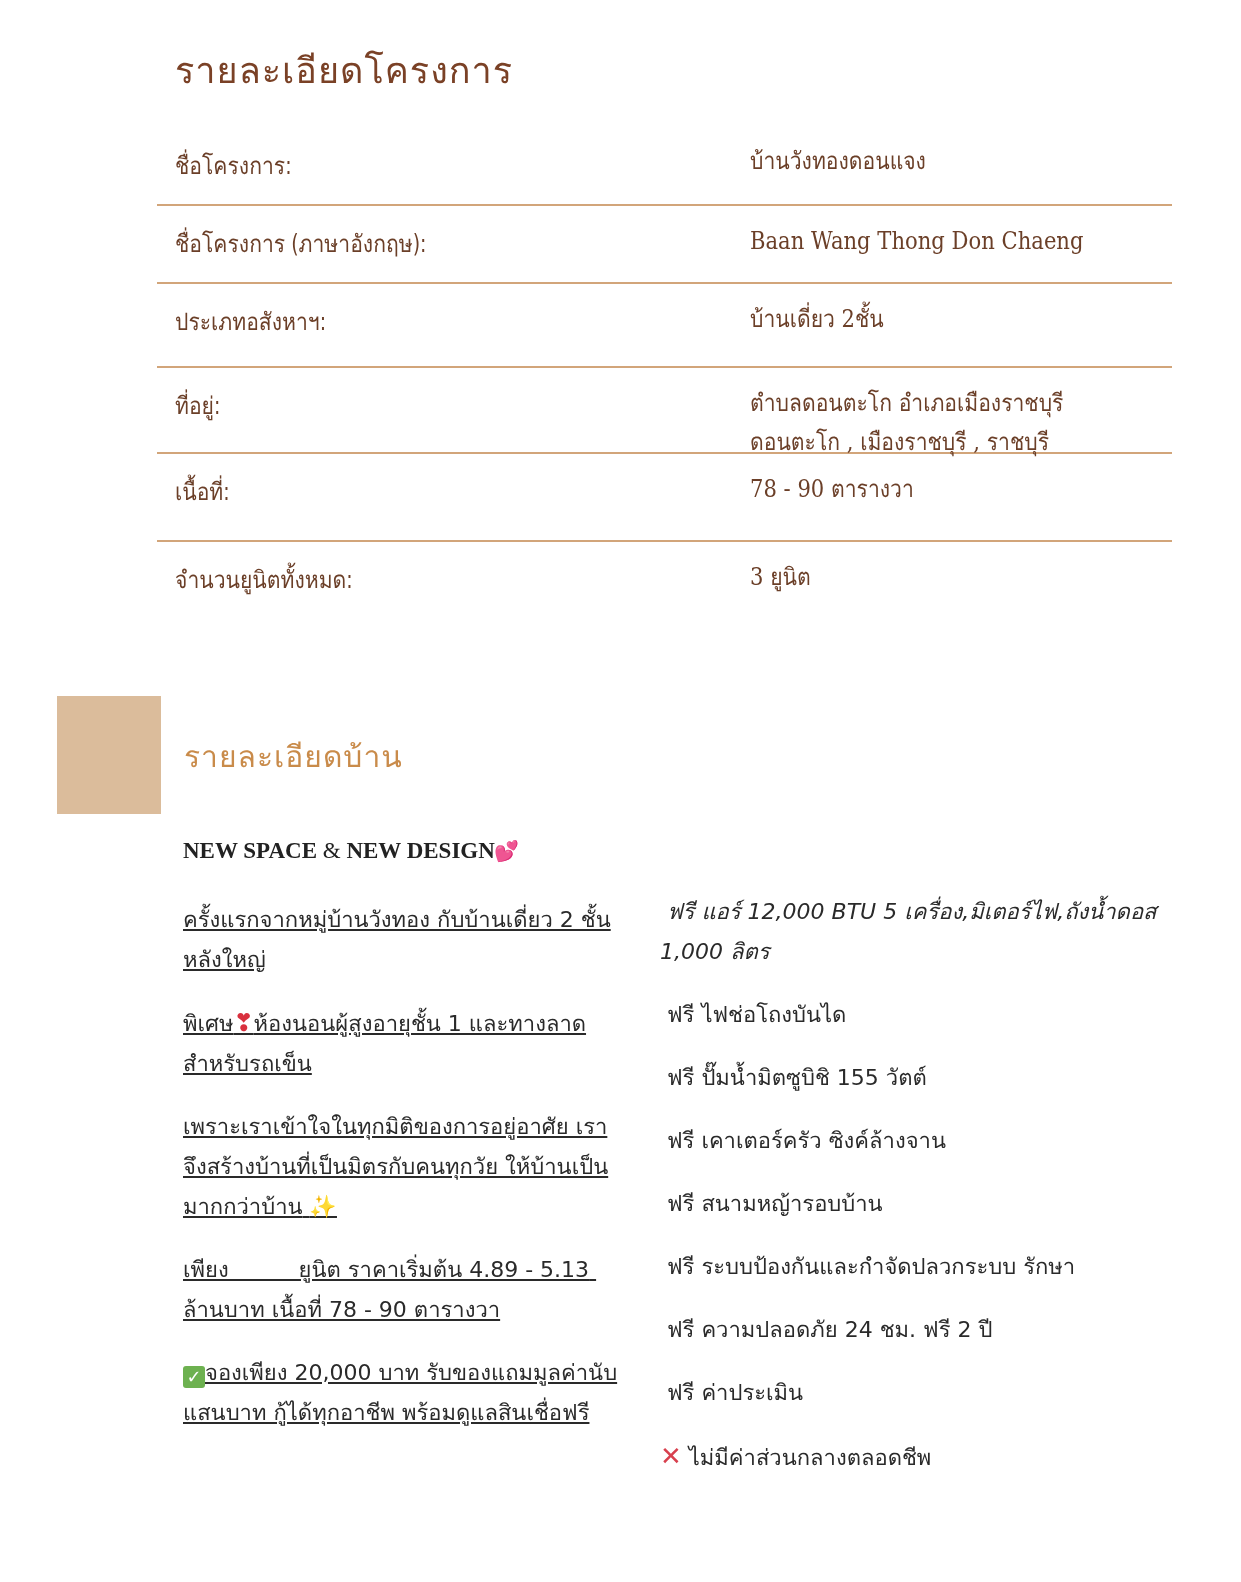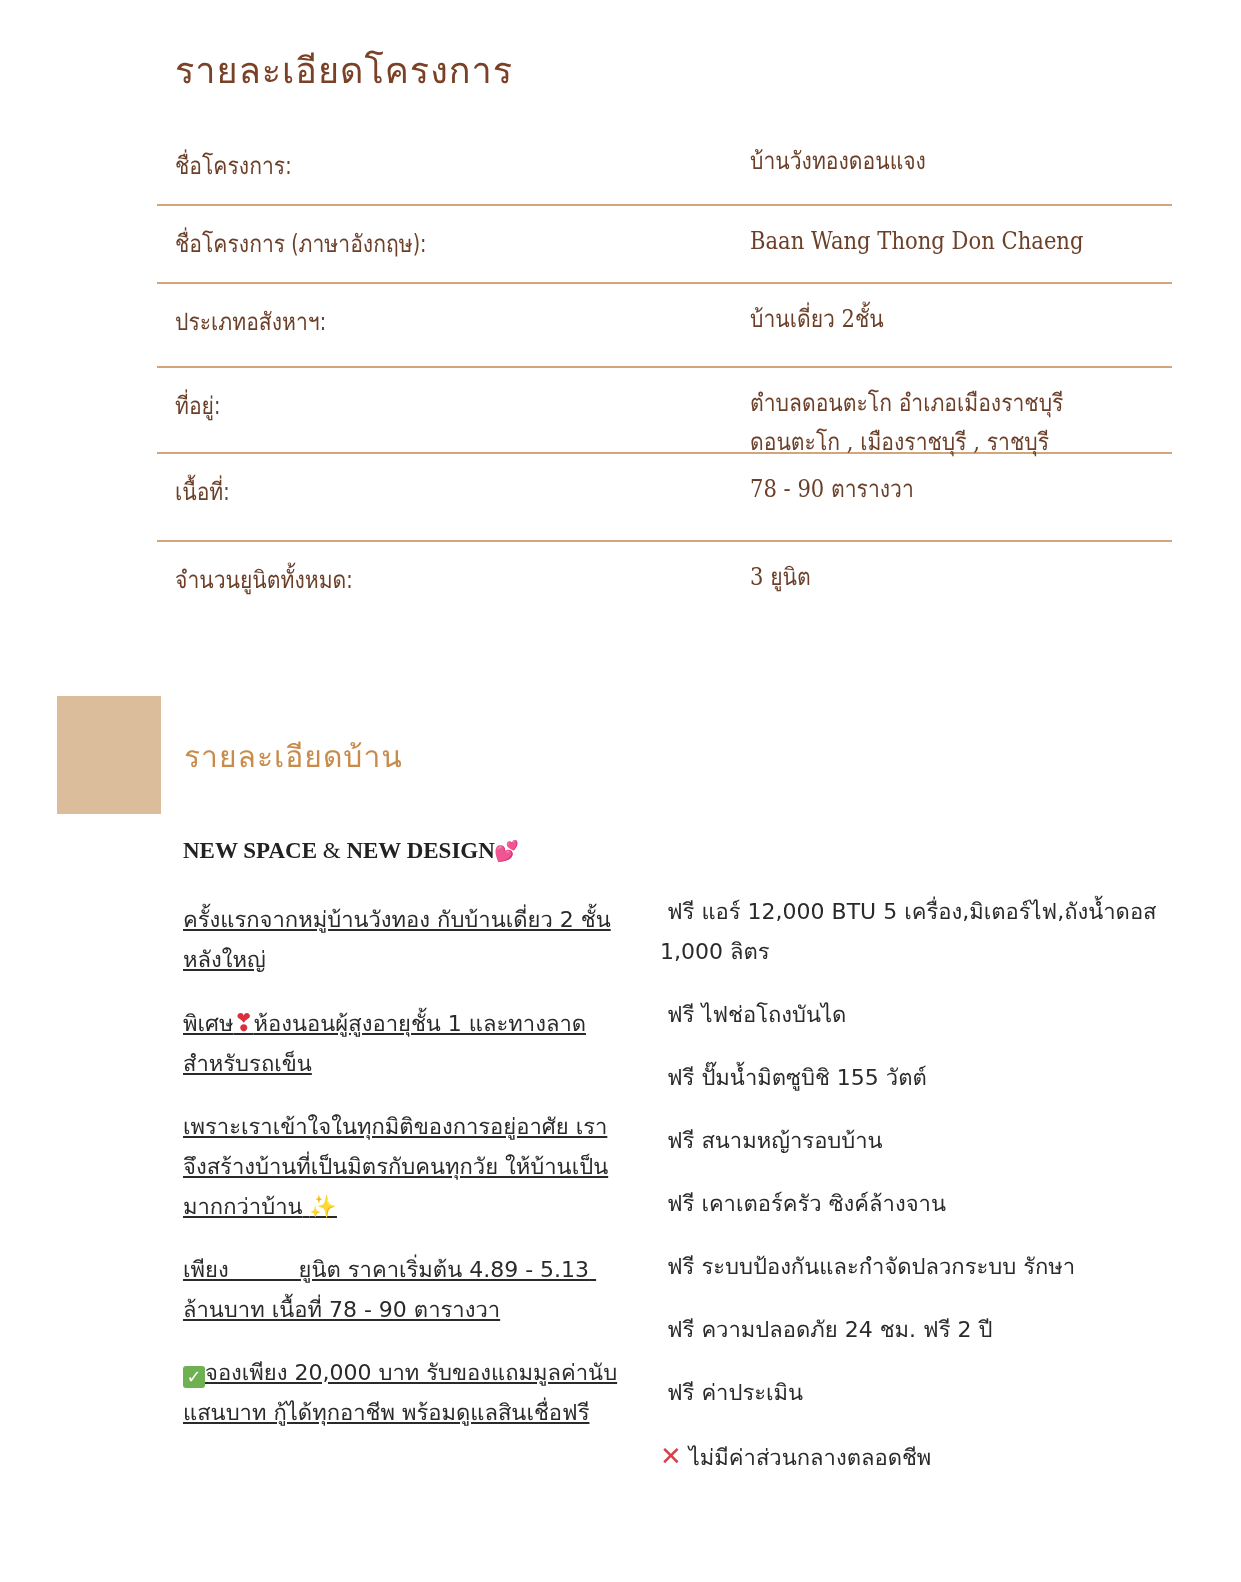--- a/index.html
+++ b/index.html
@@ -18,21 +18,21 @@
   .title2 { position:absolute; left:184px; top:725px; font-size:30px; color:#c98b4a; margin:0; font-weight:normal;
             letter-spacing:1px; line-height:64px; }
   .tagline { position:absolute; left:183px; top:838px; font-size:23px; color:#222; font-family:"Liberation Serif", serif; }
   .tagline b { font-weight:bold; }
   .heart-pair { color:#d9303e; font-size:20px; }
   .col-left { position:absolute; left:183px; top:900px; width:445px; }
   .col-right { position:absolute; left:660px; top:892px; width:500px; }
   .para { font-size:22px; line-height:40px; color:#2a2a2a; margin:0 0 23px 0;
           font-family:"DejaVu Sans", sans-serif;text-decoration:underline; }
   .ritem { font-size:22px; line-height:40px; color:#2a2a2a; margin:0 0 23px 0; padding-left:7px; }
-  .ritem.first { padding-left:0; text-indent:7px; }
+  .ritem.first { padding-left:0; text-indent:7px;font-style:italic; }
   .ritem.x { padding-left:0; }
   .check { display:inline-block; width:22px; height:22px; background:#6db150; border-radius:3px; color:#fff;
            font-size:18px; line-height:22px; text-align:center; vertical-align:-3px; font-weight:bold; }
   .xmark { color:#d8404e; font-size:26px; font-weight:bold; }
   .heart-ex { color:#d9303e; font-size:24px; font-weight:bold; }
   .sparkle { color:#f5b82e; }
 </style>
 </head>
 <body>
 
@@ -78,19 +78,19 @@
   <p class="para"><span>พิเศษ</span><span class="heart-ex">❣</span><span>ห้องนอนผู้สูงอายุชั้น 1 และทางลาดสำหรับรถเข็น</span></p>
   <p class="para"><span>เพราะเราเข้าใจในทุกมิติของการอยู่อาศัย เราจึงสร้างบ้านที่เป็นมิตรกับคนทุกวัย ให้บ้านเป็นมากกว่าบ้าน</span> <span class="sparkle">✨</span></p>
   <p class="para" style="white-space:pre-wrap"><span>เพียง          ยูนิต ราคาเริ่มต้น 4.89 - 5.13 ล้านบาท เนื้อที่ 78 - 90 ตารางวา</span></p>
   <p class="para"><span class="check">✓</span><span>จองเพียง 20,000 บาท รับของแถมมูลค่านับแสนบาท กู้ได้ทุกอาชีพ พร้อมดูแลสินเชื่อฟรี</span></p>
 </div>
 
 <div class="col-right">
   <p class="ritem first">ฟรี แอร์ 12,000 BTU 5 เครื่อง,มิเตอร์ไฟ,ถังน้ำดอส 1,000 ลิตร</p>
   <p class="ritem">ฟรี ไฟช่อโถงบันได</p>
   <p class="ritem">ฟรี ปั๊มน้ำมิตซูบิชิ 155 วัตต์</p>
+  <p class="ritem">ฟรี เคาเตอร์ครัว ซิงค์ล้างจาน</p>
   <p class="ritem">ฟรี สนามหญ้ารอบบ้าน</p>
-  <p class="ritem">ฟรี เคาเตอร์ครัว ซิงค์ล้างจาน</p>
   <p class="ritem">ฟรี ระบบป้องกันและกำจัดปลวกระบบ  รักษา</p>
   <p class="ritem">ฟรี ความปลอดภัย 24 ชม. ฟรี 2 ปี</p>
   <p class="ritem">ฟรี ค่าประเมิน</p>
   <p class="ritem x"><span class="xmark">✕</span> <span>ไม่มีค่าส่วนกลางตลอดชีพ</span></p>
 </div>
 
 </body></html>

